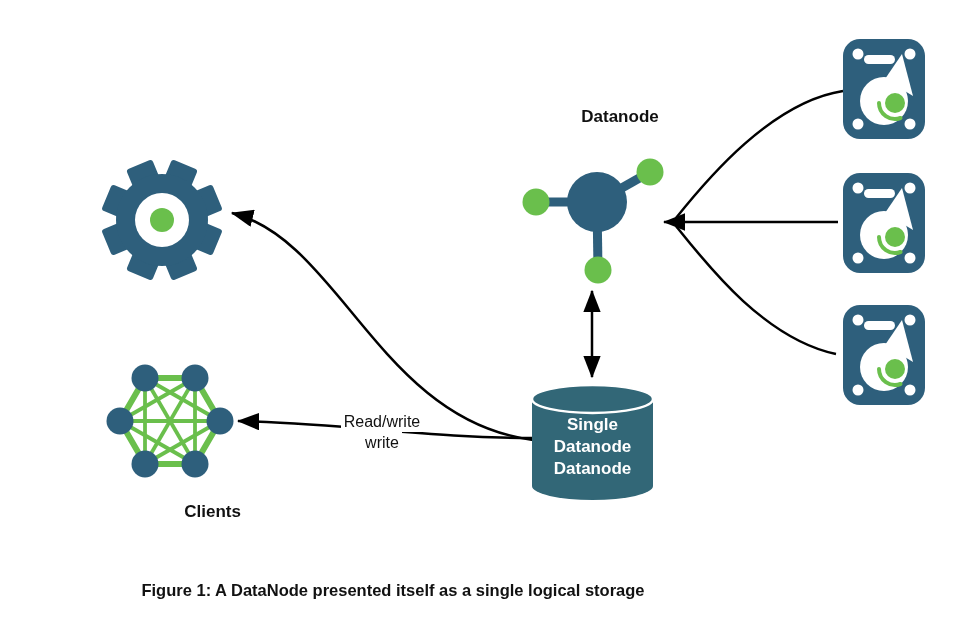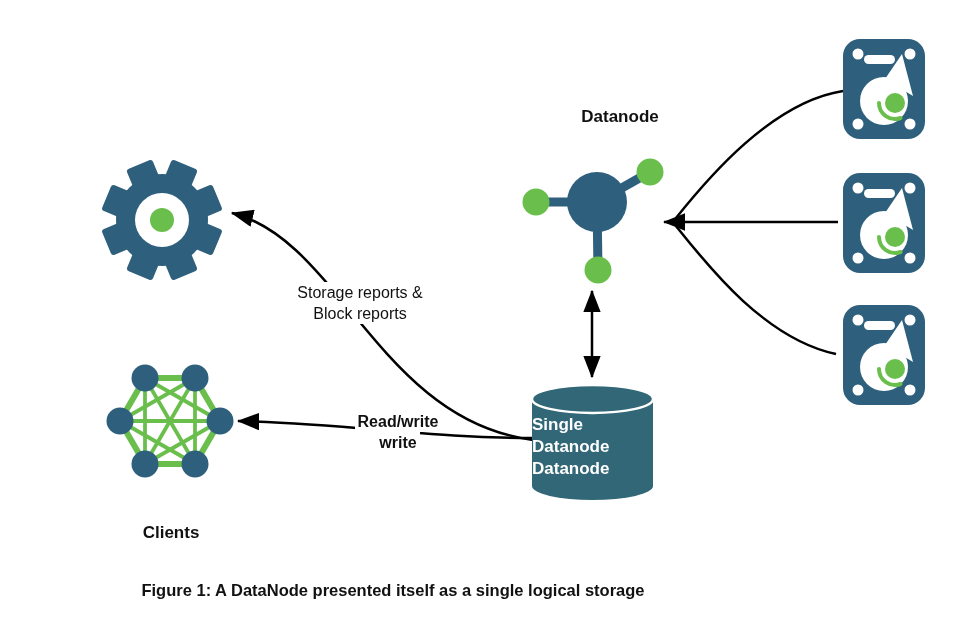--- a/index.html
+++ b/index.html
@@ -29,21 +29,21 @@
     text-align: center;
     white-space: nowrap;
   }
   .node-label { font-weight: bold; font-size: 17px; }
   .edge-label { font-size: 16px; line-height: 21px; }
   .edge-label .lbg { background: #ffffff; padding: 0 3px; display: inline-block; }
   .cyl-label {
     position: absolute;
     left: 532px; top: 414px; width: 121px;
     color: #ffffff; font-weight: bold; font-size: 17px;
-    line-height: 22px; text-align: left;
+    line-height: 22px; text-align: center;
   }
   .caption {
     position: absolute;
     left: 0; top: 581px; width: 786px;
     text-align: center;
     font-weight: bold; font-size: 16.5px;
     color: var(--text);
   }
 </style>
 </head>
@@ -136,28 +136,24 @@
     </g>
 
     <use href="#disk-icon-def" x="843" y="39"></use>
     <use href="#disk-icon-def" x="843" y="173"></use>
     <use href="#disk-icon-def" x="843" y="305"></use>
   </svg>
 
 
   <div class="label node-label" style="left:550px; top:107px; width:140px;">Datanode</div>
 
-  <div class="label node-label" style="left:101px; top:523px; width:140px;">Clients</div>
+  <div class="label node-label" style="left:101px; top:502px; width:140px;text-align:right;">Clients</div>
 
-  <div class="label edge-label" style="left:280px; top:282px; width:160px;">
-    <span class="lbg">Storage reports &amp;</span><br>
-    <span class="lbg">Block reports</span>
-  </div>
 
-  <div class="label edge-label" style="left:348px; top:411px; width:100px;font-weight:bold;">
+  <div class="label edge-label" style="left:332px; top:411px; width:100px;">
     <span class="lbg">Read/write</span><br>
     <span class="lbg">write</span>
   </div>
 
   <div class="cyl-label">
     <span>Single</span><br>
     <span>Datanode</span><br>
     <span>Datanode</span>
   </div>
 

